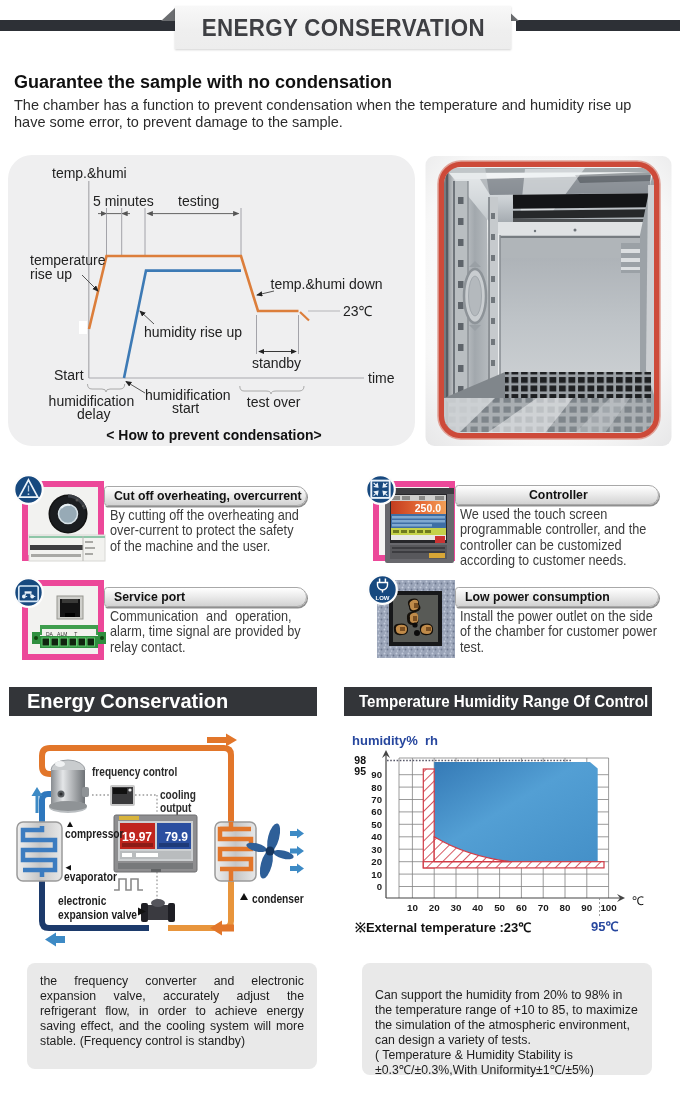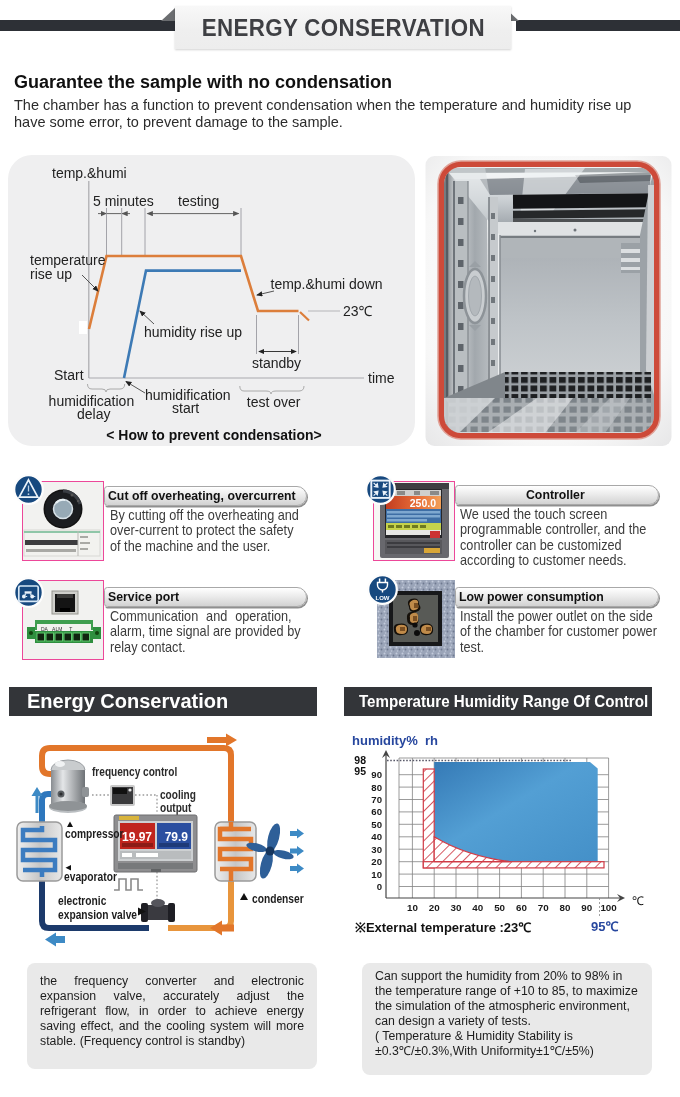--- a/index.html
+++ b/index.html
@@ -17,37 +17,37 @@
 #h1 { left:14px; top:72px; font-size:18px; font-weight:bold; color:#101010; }
 #para { left:14px; top:97px; width:650px; font-size:14.5px; color:#2c2c2c; line-height:17.4px; }
 
 
 #chartbox { left:8px; top:155px; width:407px; height:291px; background:#efeff0; border-radius:24px; }
 
 
 #photo { left:425px; top:155px; width:247px; height:291px; }
 
 
-.featimg { background:#f2f2f0; border:1px solid #ec4899; }
+.featimg { background:#f2f2f0; border:6px solid #ec4899; }
 .ficon { width:31px; height:31px; }
-.ftitle { height:20px; background:linear-gradient(180deg,#ffffff 0%,#ececec 45%,#d2d2d2 100%); border:1px solid #a8a8a8; border-radius:4px 12px 12px 4px; box-shadow:1px 1.5px 0 #8f8f8f; font-size:13.5px; font-weight:bold; color:#111; padding-left:3px; line-height:18.5px; }
+.ftitle { height:20px; background:linear-gradient(180deg,#ffffff 0%,#ececec 45%,#d2d2d2 100%); border:1px solid #a8a8a8; border-radius:4px 12px 12px 4px; box-shadow:1px 1.5px 0 #8f8f8f; font-size:13.5px; font-weight:bold; color:#111; padding-left:9px; line-height:18.5px; }
 .ftitle span { display:inline-block; transform:scaleX(0.91); transform-origin:0 50%; white-space:nowrap; }
 .fbody { font-size:14.6px; color:#3c3c3c; line-height:15.4px; transform:scaleX(0.87); transform-origin:0 0; width:260px; white-space:nowrap; }
 
 
 .shead { height:29px; background:#333539; color:#fff; font-weight:bold; }
 #shead-l { left:9px; top:687px; width:308px; font-size:20px; line-height:29px; padding-left:18px; }
 #shead-r { left:344px; top:687px; width:308px; font-size:16.3px; line-height:29px; padding-left:15px; }
 #shead-r span { display:inline-block; transform:scaleX(0.93); transform-origin:0 50%; white-space:nowrap; }
 
 
 .gbox { background:#e9e9e9; border-radius:8px; font-size:12.3px; color:#1d1d1d; line-height:15.1px; }
 .jl { text-align:justify; text-align-last:justify; }
 #gbox-l { left:27px; top:963px; width:290px; height:106px; padding:11px 13px; text-align:justify; }
-#gbox-r { left:362px; top:963px; width:290px; height:112px; padding:6px 10px 11px 13px; }
+#gbox-r { left:362px; top:963px; width:290px; height:112px; padding:25px 10px 11px 13px; }
 </style>
 </head>
 <body>
 <div class="abs" id="topbar-l"></div>
 <div class="abs" id="topbar-r"></div>
 <div class="abs" id="tri-l"></div>
 <div class="abs" id="tri-r"></div>
 <div class="abs" id="ribbon"><span>ENERGY CONSERVATION</span></div>
 
 <div class="abs" id="h1">Guarantee the sample with no condensation</div>

